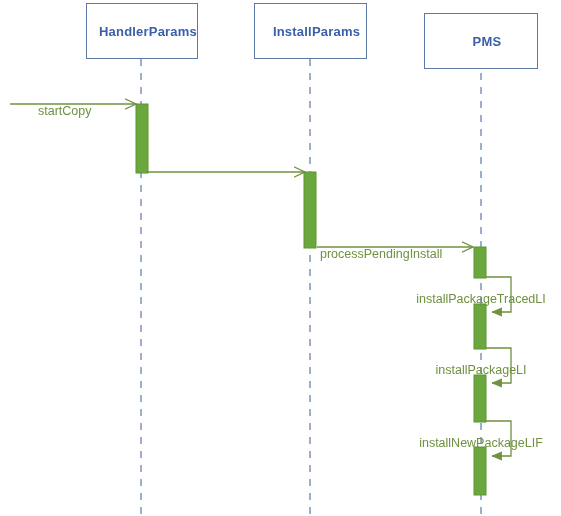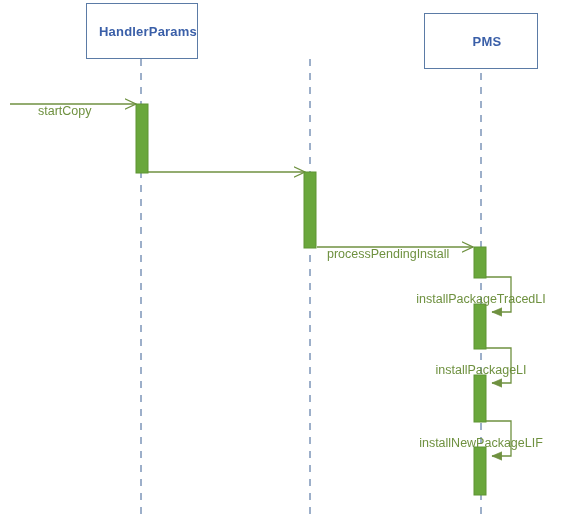--- a/index.html
+++ b/index.html
@@ -108,28 +108,31 @@
     <rect x="304" y="172" width="12" height="76" fill="#6aa73c" stroke="#5e9433" stroke-width="1"></rect>
     <rect x="474" y="247" width="12" height="31" fill="#6aa73c" stroke="#5e9433" stroke-width="1"></rect>
     <rect x="474" y="304" width="12" height="45" fill="#6aa73c" stroke="#5e9433" stroke-width="1"></rect>
     <rect x="474" y="375" width="12" height="47" fill="#6aa73c" stroke="#5e9433" stroke-width="1"></rect>
     <rect x="474" y="447" width="12" height="48" fill="#6aa73c" stroke="#5e9433" stroke-width="1"></rect>
   </svg>
 
   <div class="lifeline-head" style="left:86px; top:3px; width:112px; height:56px;">
     <span class="lifeline-head-label">HandlerParams</span>
   </div>
+  <div class="lifeline-head" style="left:254px; top:3px; width:113px; height:56px;">
+    <span class="lifeline-head-label">InstallParams</span>
+  </div>
   <div class="lifeline-head" style="left:424px; top:3px; width:114px; height:56px;margin-top:10px;">
     <span class="lifeline-head-label">PMS</span>
   </div>
 
   <div class="msg-label" style="left:38px; top:97px;">startCopy</div>
 
 
-  <div class="msg-label" style="left:327px; top:240px;">processPendingInstall</div>
+  <div class="msg-label" style="left:320px; top:240px;">processPendingInstall</div>
 
   <div class="msg-label center" style="left:381px; top:285px; width:200px;">installPackageTracedLI</div>
 
   <div class="msg-label center" style="left:381px; top:356px; width:200px;">installPackageLI</div>
 
   <div class="msg-label center" style="left:381px; top:429px; width:200px;">installNewPackageLIF</div>
 
 </div>
 
 </body></html>

